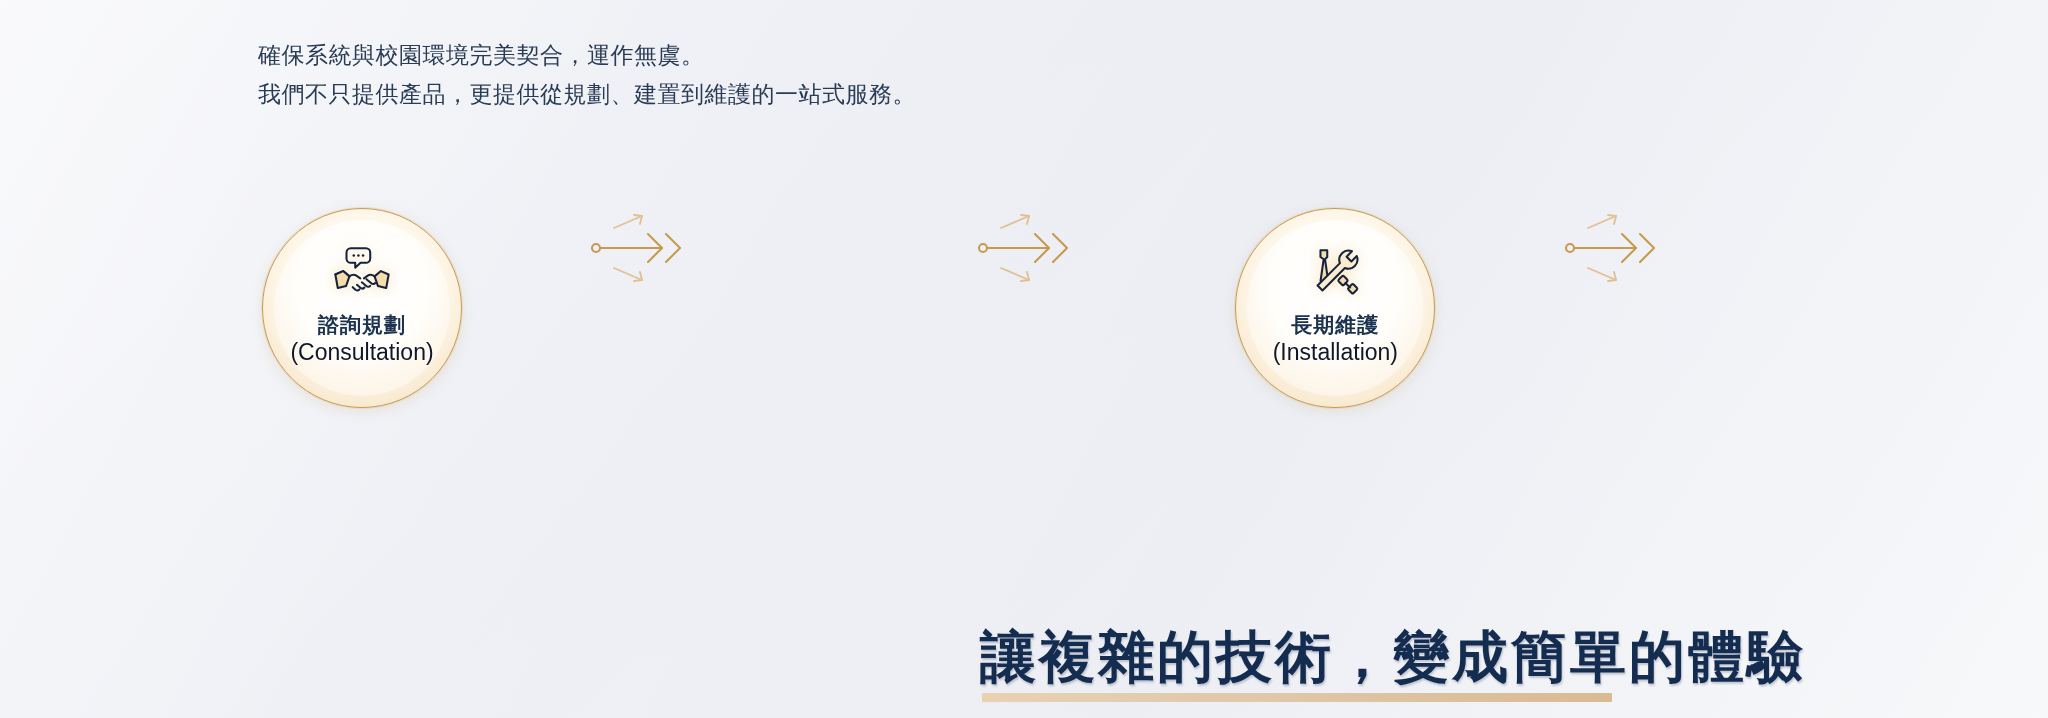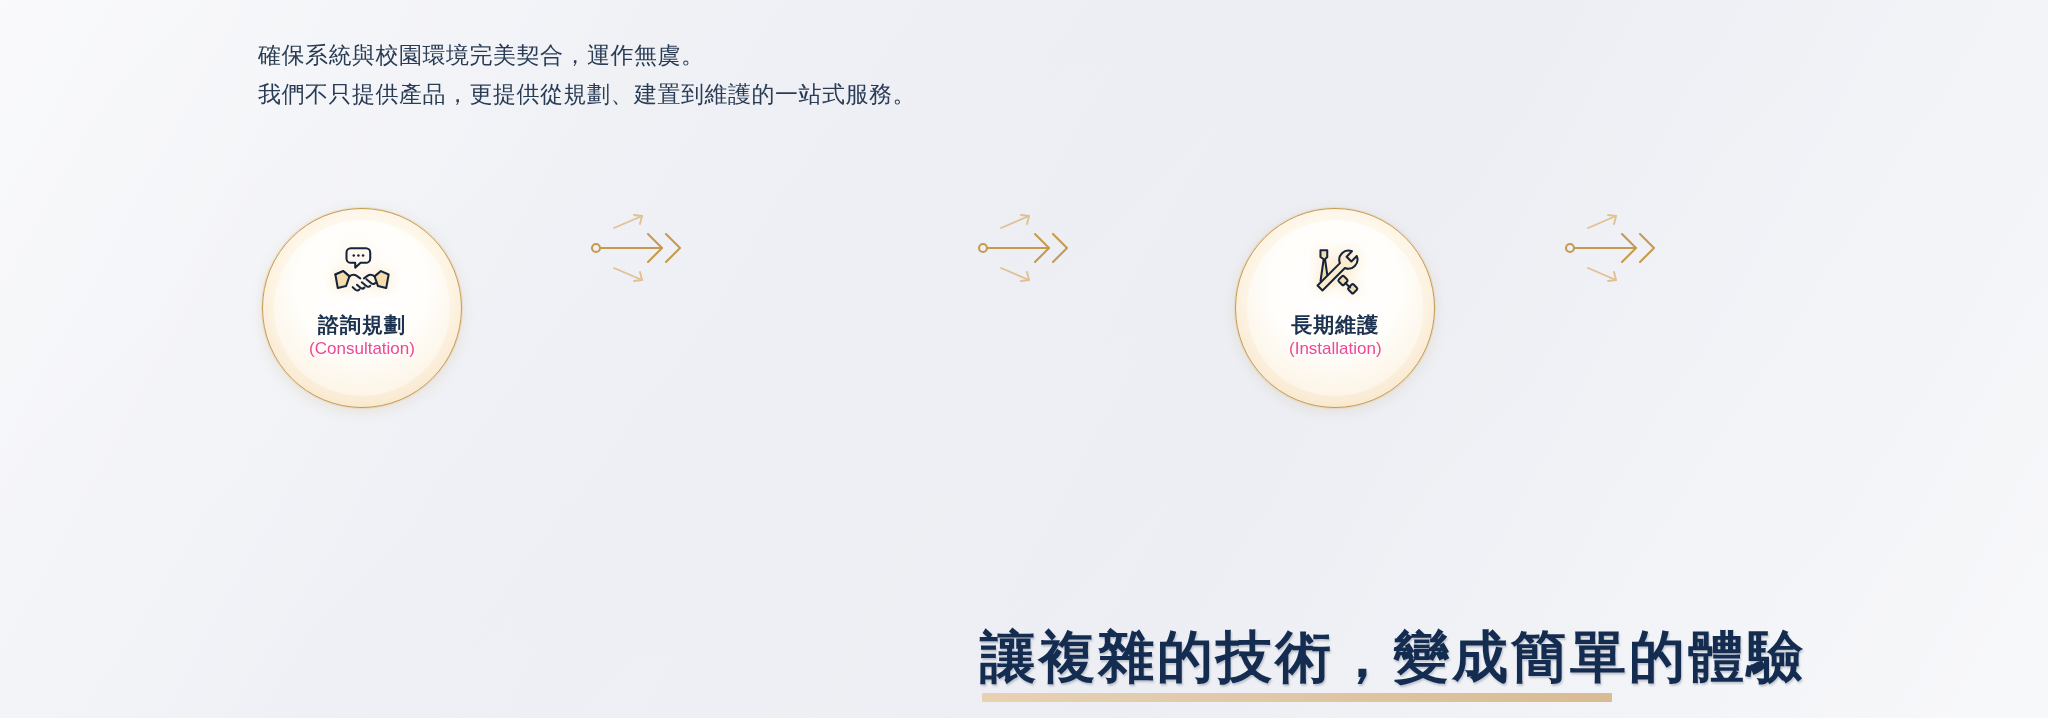--- a/index.html
+++ b/index.html
@@ -129,23 +129,23 @@
     margin-top: 8px;
     font-size: 21px;
     font-weight: 600;
     color: #1b3250;
     letter-spacing: 1px;
     line-height: 1.2;
     white-space: nowrap;
   }
   .step-label-en {
     margin-top: 2px;
-    font-size: 17px;
+    font-size: 23px;
     font-weight: 400;
-    color: #ec4899;
+    color: #0f172a;
     line-height: 1.2;
     white-space: nowrap;
   }
 
   
   .connector {
     flex: 1 1 auto;
     height: 80px;
     position: relative;
     display: flex;

